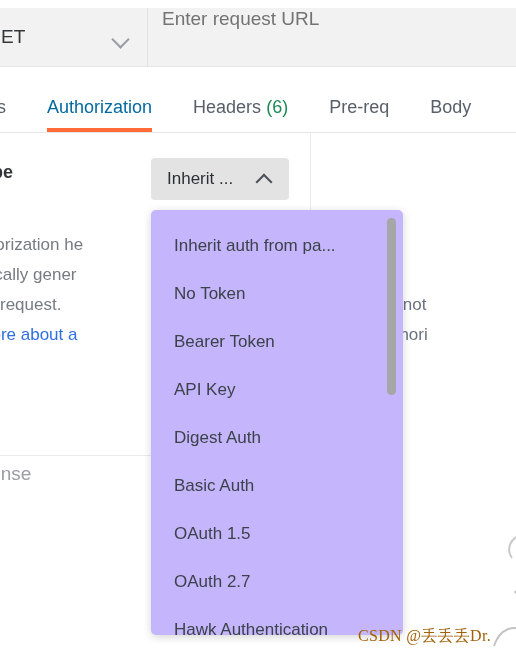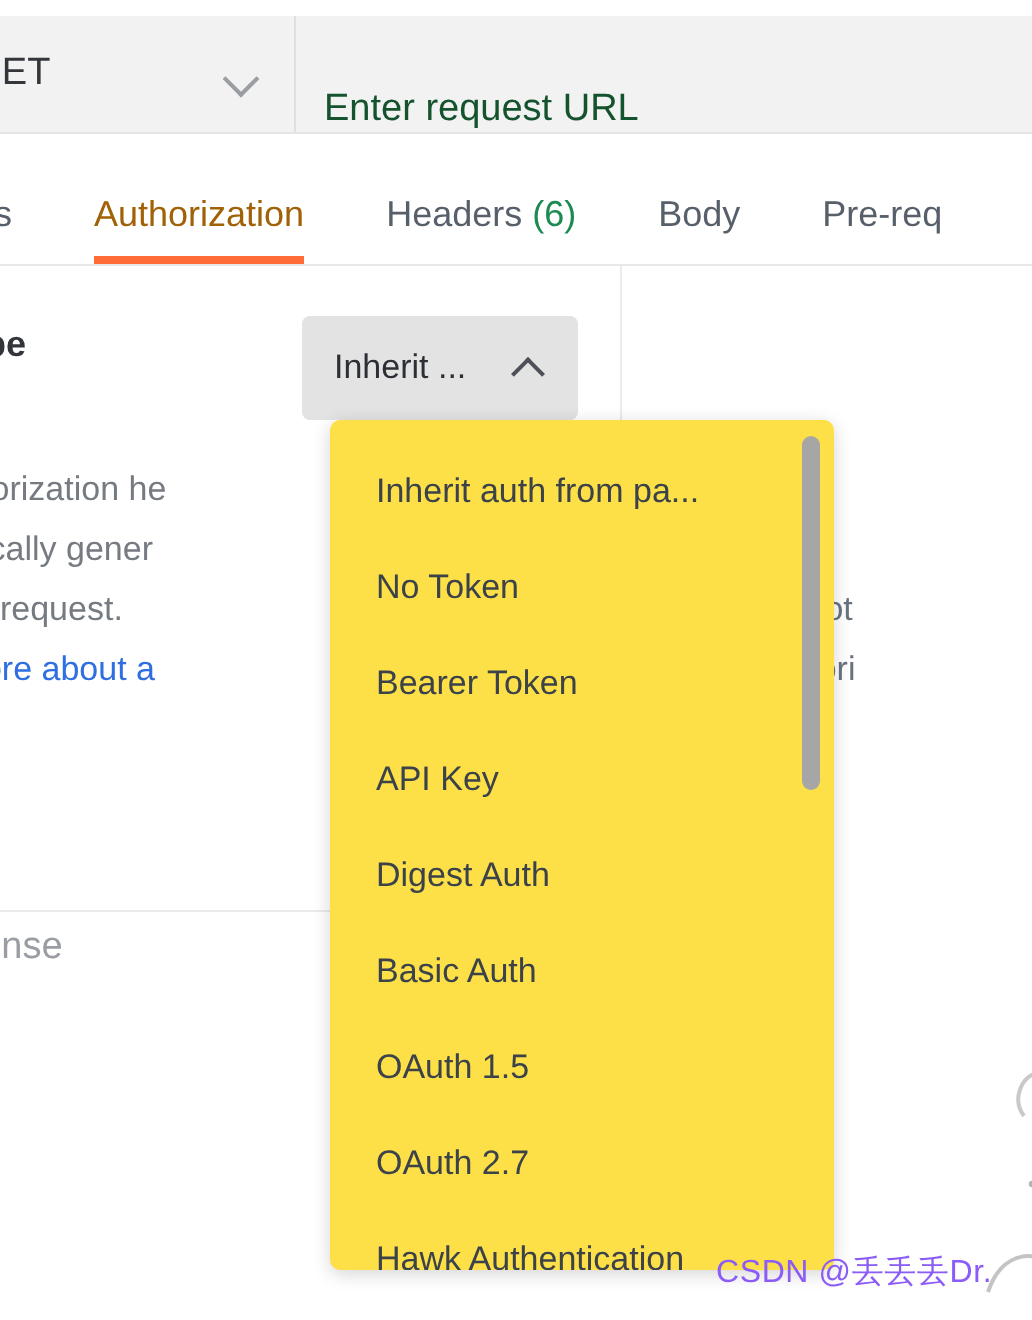--- a/index.html
+++ b/index.html
@@ -58,24 +58,24 @@
     top: 4px;
     width: 11px;
     height: 11px;
     border-left: 2px solid #9a9da2;
     border-bottom: 2px solid #9a9da2;
     transform: rotate(-45deg);
   }
   .url-field {
     flex: 1;
     display: flex;
-    align-items: flex-end;
+    align-items: flex-start;
     padding-left: 14px;
     font-size: 19px;
-    color: #14532d;
+    color: #737373;
     cursor: text;
   }
 
   
   .tabs {
     position: absolute;
     left: 0;
     top: 67px;
     width: 516px;
     height: 66px;
@@ -88,21 +88,21 @@
     font-size: 18px;
     color: #57606a;
     padding: 0 0 14px 0;
     margin-right: 41px;
     position: relative;
     white-space: nowrap;
     cursor: pointer;
   }
   .tab:first-child { margin-left: -34px; }
   .tab.active {
-    color: #a16207;
+    color: #0369a1;
   }
   .tab.active::after {
     content: "";
     position: absolute;
     left: 0;
     right: 0;
     bottom: 0;
     height: 4px;
     background: #ff6c37;
   }
@@ -171,21 +171,21 @@
     color: #9a9da3;
     white-space: nowrap;
   }
 
   
   .auth-trigger {
     position: absolute;
     left: 151px;
     top: 158px;
     width: 138px;
-    height: 52px;
+    height: 42px;
     background: #e3e3e3;
     border-radius: 4px;
     display: flex;
     align-items: center;
     justify-content: space-between;
     padding: 0 17px 0 16px;
     box-sizing: border-box;
     cursor: pointer;
   }
   .auth-trigger-label {
@@ -206,25 +206,25 @@
     width: 10px;
     height: 10px;
     border-left: 2px solid #4d5157;
     border-top: 2px solid #4d5157;
     transform: rotate(45deg);
   }
 
   
   .auth-menu {
     position: absolute;
-    left: 165px;
+    left: 151px;
     top: 210px;
     width: 252px;
     height: 425px;
-    background: #fde047;
+    background: #c4b5fd;
     border-radius: 5px;
     box-shadow: 0 2px 9px rgba(0,0,0,.17);
     overflow: hidden;
     text-decoration: underline;
   }
   .auth-menu-list {
     position: absolute;
     left: 0;
     top: 0;
     right: 0;
@@ -260,24 +260,25 @@
     border-radius: 5px;
     background: #a6a6a6;
   }
 
   
   .watermark {
     position: absolute;
     left: 358px;
     top: 626px;
     font-size: 16px;
-    color: #8b5cf6;
+    color: #a16207;
     white-space: nowrap;
     letter-spacing: .3px;
     pointer-events: none;
+    font-family: Liberation Serif, serif;
   }
   .watermark-mark {
     position: absolute;
     left: 486px;
     top: 528px;
     width: 60px;
     height: 132px;
     pointer-events: none;
   }
 </style>
@@ -299,24 +300,24 @@
     <span>rams</span>
   </div>
   <div class="tab active">
     <span>Authorization</span>
   </div>
   <div class="tab">
     <span>Headers</span>
     <span class="count">(6)</span>
   </div>
   <div class="tab">
+    <span>Pre-req</span>
+  </div>
+  <div class="tab">
     <span>Body</span>
-  </div>
-  <div class="tab">
-    <span>Pre-req</span>
   </div>
 </div>
 
 <div class="v-divider"></div>
 <div class="h-divider"></div>
 
 <div class="type-label">ype</div>
 
 <div class="left-desc">
   <div>e authorization he</div>

